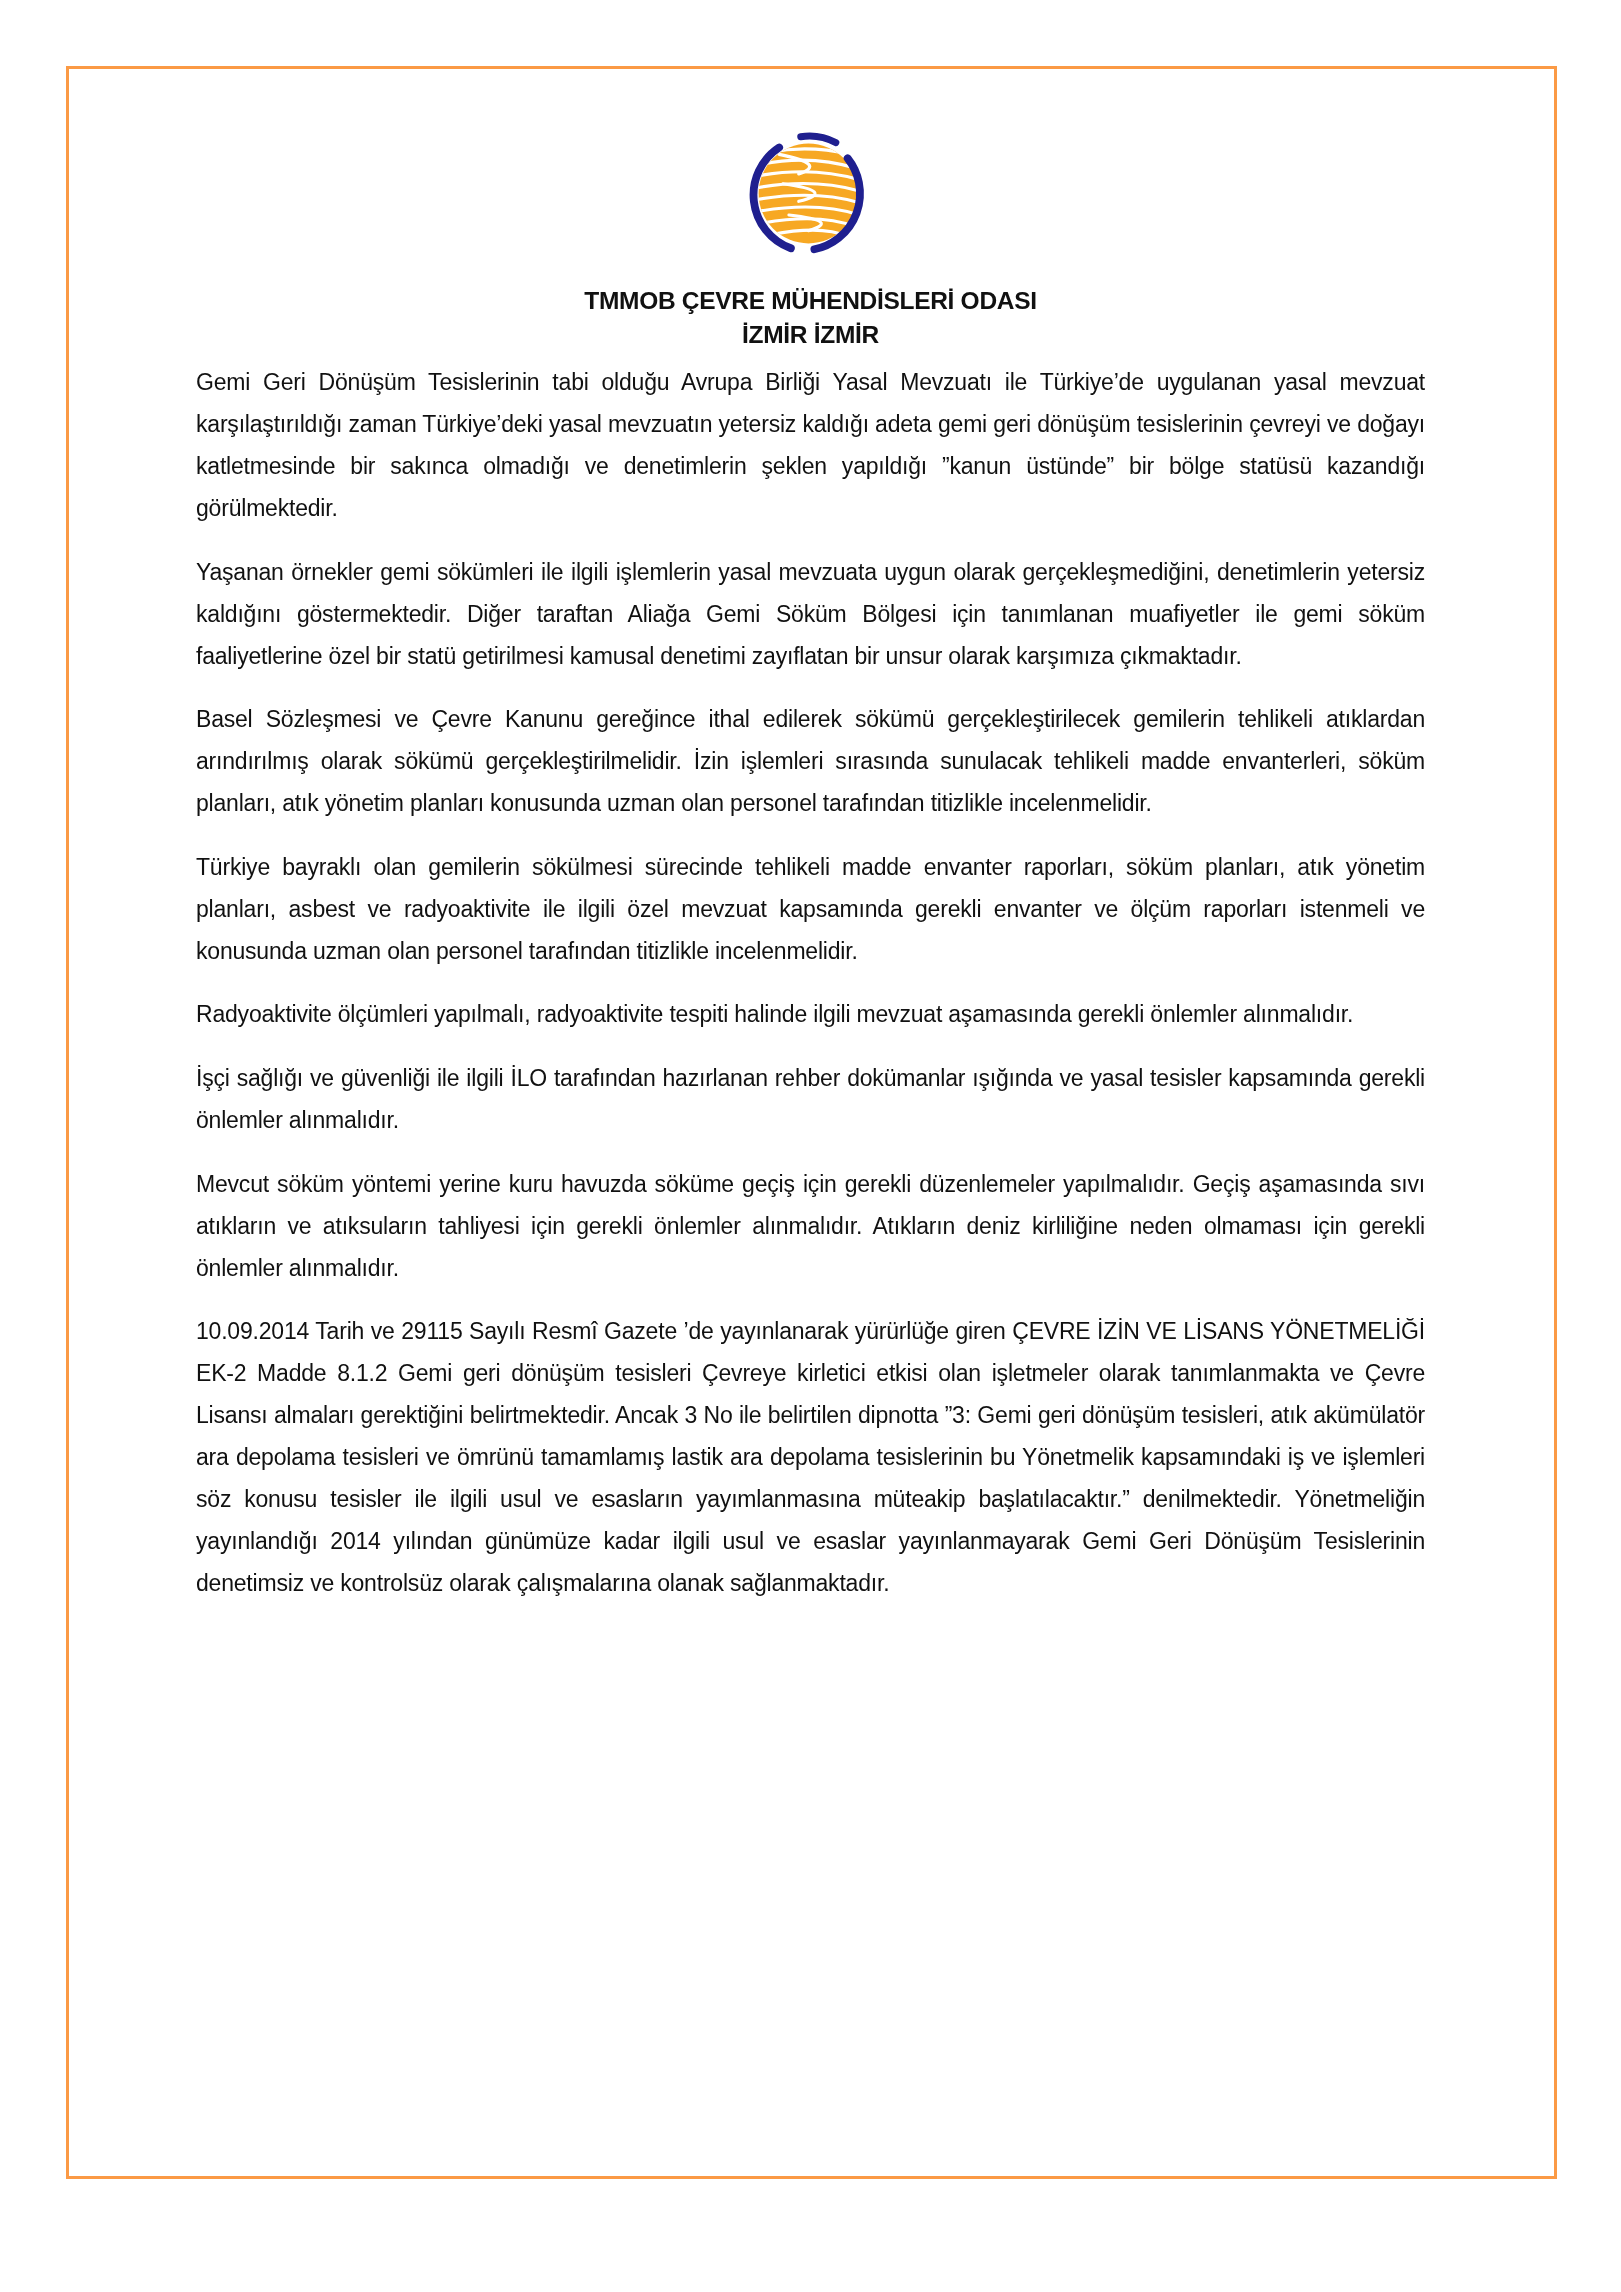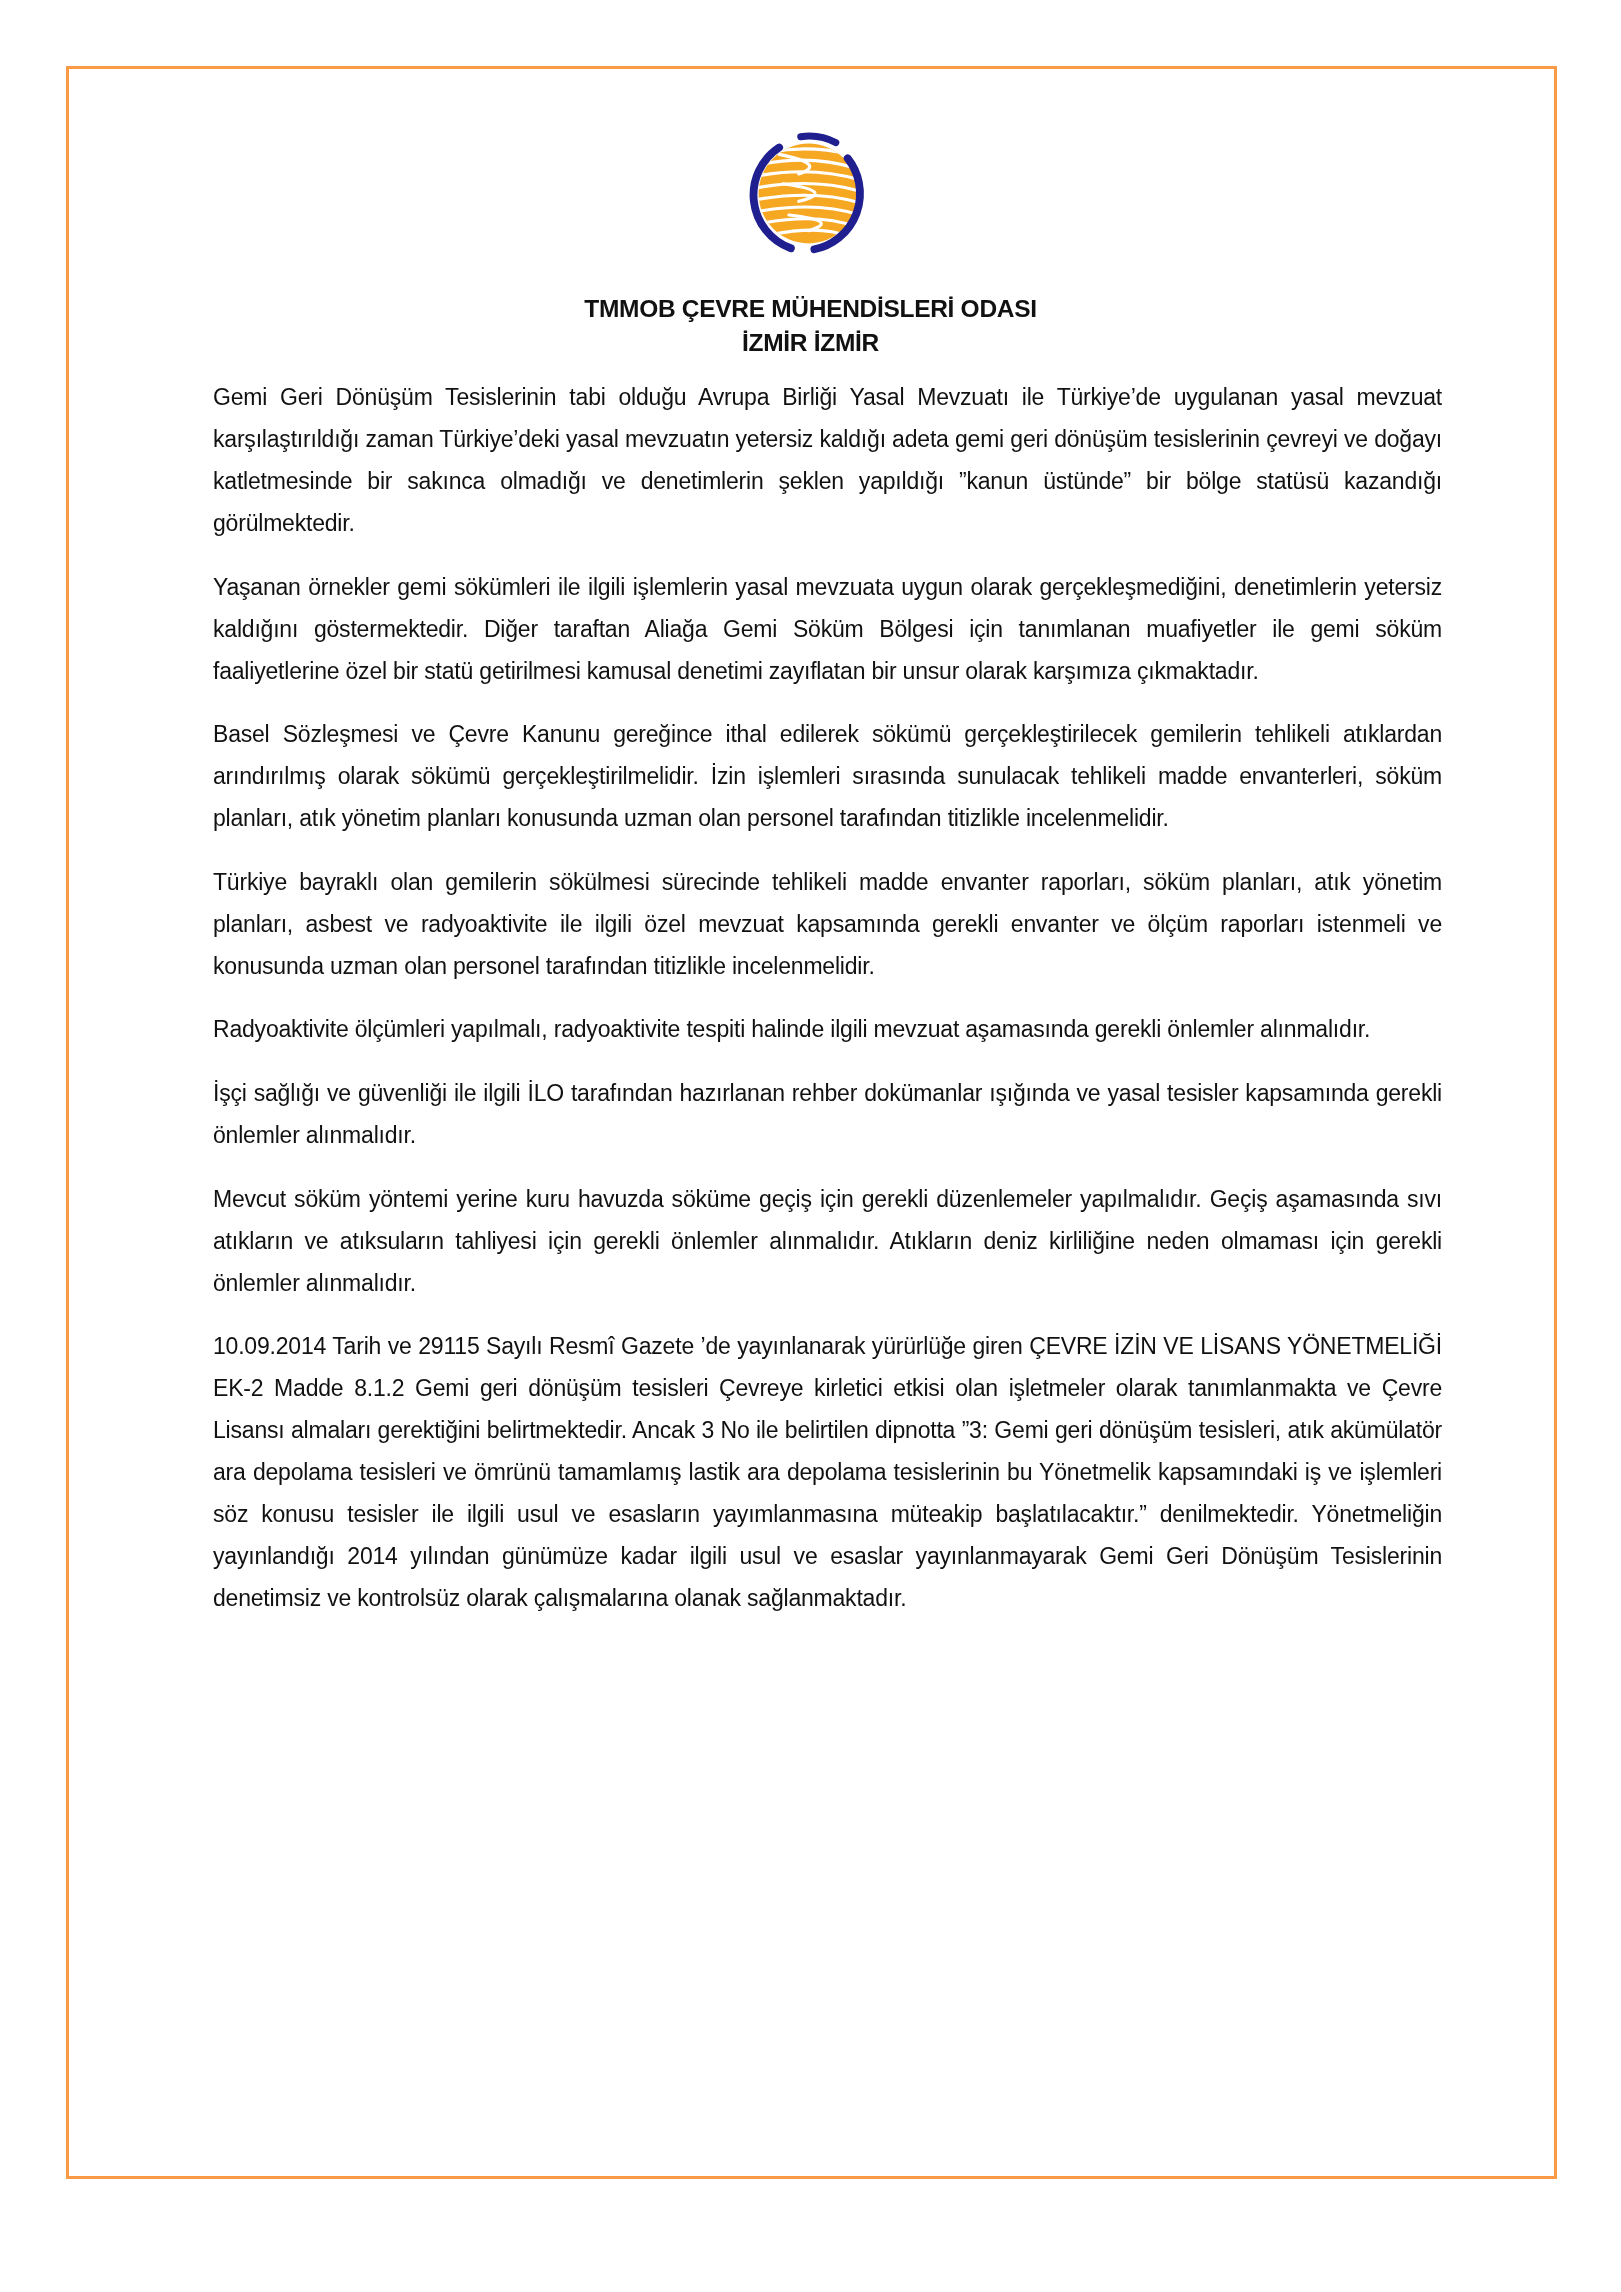--- a/index.html
+++ b/index.html
@@ -25,41 +25,40 @@
     .logo {
       position: absolute;
       left: 740px;
       top: 125px;
       width: 137px;
       height: 137px;
     }
     .header {
       position: absolute;
       left: 196px;
-      top: 292px;
+      top: 284px;
       width: 1229px;
       text-align: center;
       font-family: "Liberation Sans", sans-serif;
       font-weight: bold;
       font-size: 24.5px;
       line-height: 34px;
       color: #111111;
       letter-spacing: -0.3px;
     }
     .content {
       position: absolute;
       left: 196px;
-      top: 376px;
+      top: 361px;
       width: 1229px;
       font-family: "Liberation Sans", sans-serif;
       font-size: 23px;
       line-height: 42px;
       color: #111111;
       letter-spacing: -0.2px;
-      margin-left: 17px;
     }
     .content p {
       margin: 0 0 21.6px 0;
       text-align: justify;
     }
   </style>
 </head>
 <body>
 
 <div class="page-border"></div>

